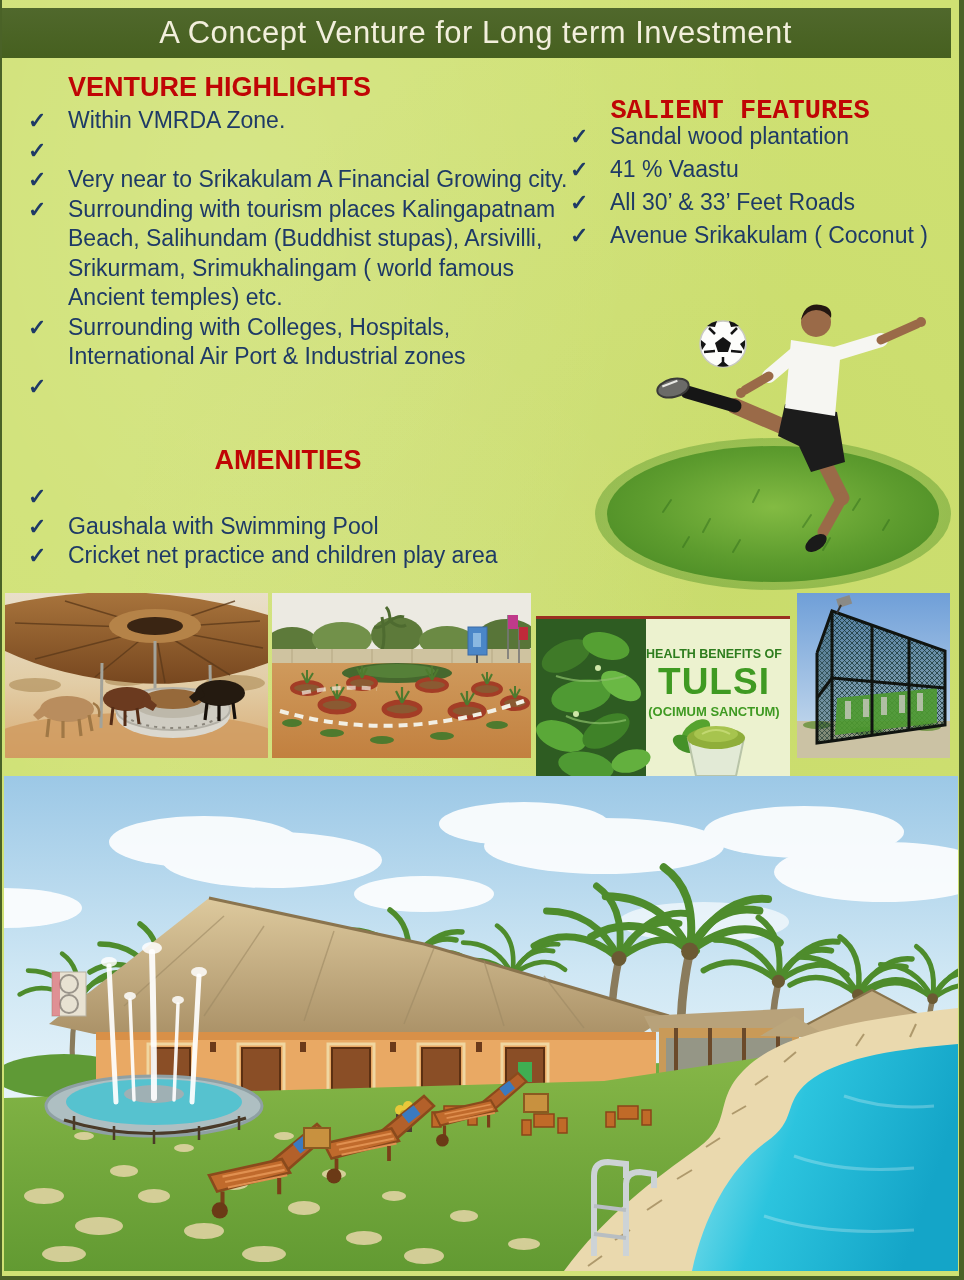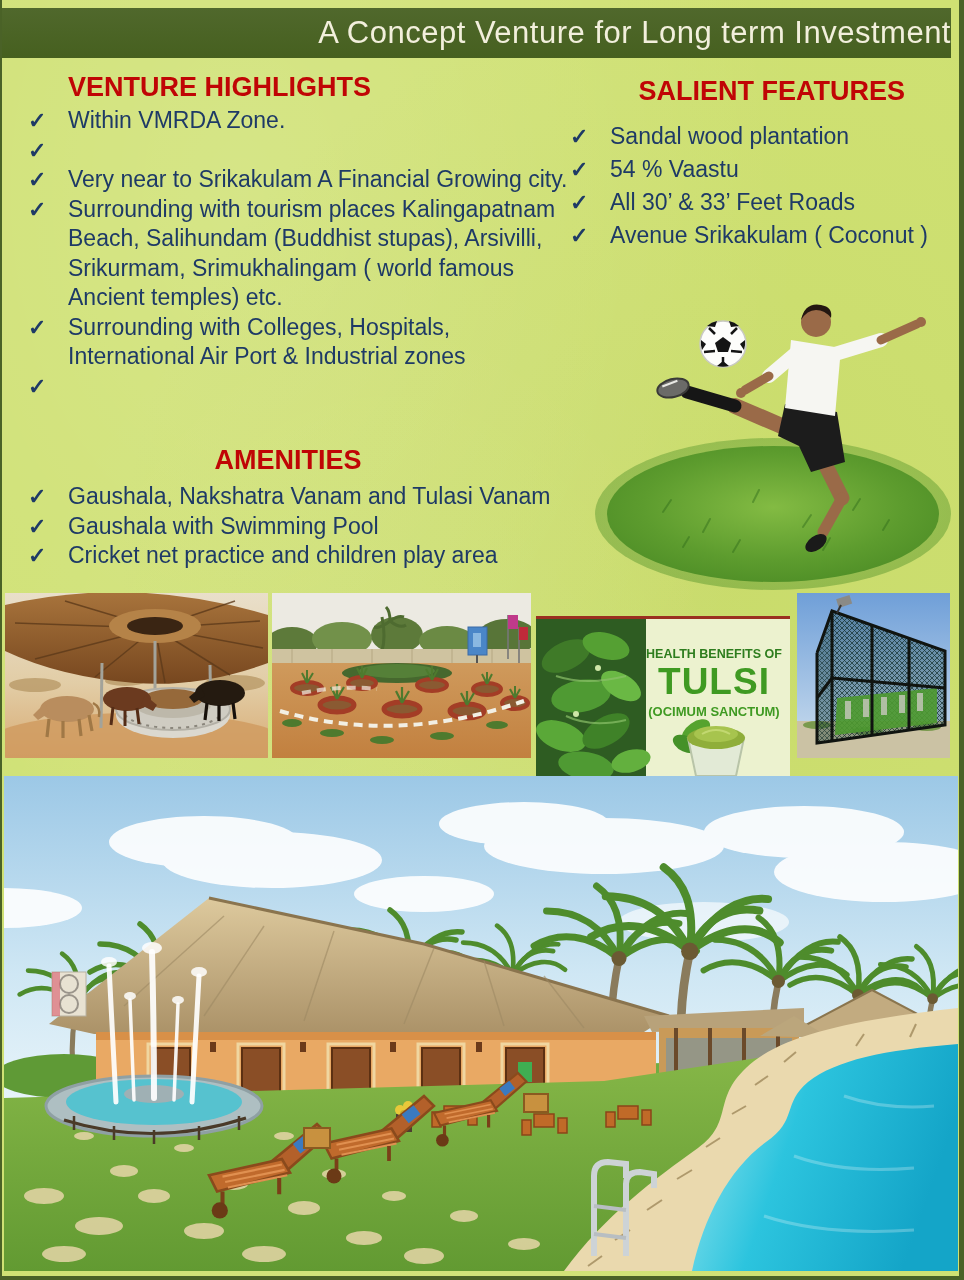--- a/index.html
+++ b/index.html
@@ -16,29 +16,29 @@
       radial-gradient(ellipse at 40% 80%, rgba(255,255,255,0.08), transparent 55%);
   }
   .edge{position:absolute;background:#4a6227;z-index:40;}
   .edge.left{left:0;top:0;width:2px;height:100%;}
   .edge.right{right:0;top:0;width:5px;height:100%;}
   .edge.bottom{left:0;bottom:0;width:100%;height:4px;}
 
   .header-bar{
     position:absolute;left:0;top:8px;width:951px;height:50px;
     background:linear-gradient(#50682c,#46601f);
-    display:flex;align-items:center;justify-content:flex-end;
+    display:flex;align-items:center;justify-content:center;
   }
   .header-bar .title{
     color:#f2efdc;font-size:31px;font-weight:400;letter-spacing:.5px;white-space:nowrap;
   }
 
   .red-heading{color:#c00505;font-weight:700;font-size:27px;}
   #venture-heading{position:absolute;left:68px;top:72px;}
-  #salient-heading{position:absolute;left:575px;top:76px;width:330px;text-align:right;}
+  #salient-heading{position:absolute;left:575px;top:96px;width:330px;text-align:center;font-family:Liberation Mono, monospace;}
   #amenities-heading{position:absolute;left:28px;top:445px;width:520px;text-align:center;}
 
   .bullet-list{position:absolute;display:flex;flex-direction:column;}
   #venture-list{left:28px;top:106px;width:540px;}
   #salient-list{left:570px;top:120px;width:392px;}
   #amenities-list{left:28px;top:482px;width:540px;}
   .bullet{display:flex;align-items:flex-start;color:#1e3a66;font-size:23px;line-height:29.5px;}
   #salient-list .bullet{line-height:33px;}
   .bullet .check{flex:0 0 40px;font-weight:700;font-size:22px;color:#1e3a66;}
   .bullet .btext b{font-weight:700;}
@@ -93,38 +93,37 @@
 
 <div class="red-heading" id="salient-heading">SALIENT FEATURES</div>
 
 <div class="bullet-list" id="salient-list">
   <div class="bullet">
     <span class="check">✓</span>
     <span class="btext">Sandal wood plantation</span>
   </div>
   <div class="bullet">
     <span class="check">✓</span>
-    <span class="btext">54 % Vaastu</span>
+    <span class="btext">41 % Vaastu</span>
   </div>
   <div class="bullet">
     <span class="check">✓</span>
     <span class="btext">All 30’ &amp; 33’ Feet  Roads</span>
   </div>
   <div class="bullet">
     <span class="check">✓</span>
     <span class="btext">Avenue Srikakulam ( Coconut )</span>
   </div>
 </div>
 
 <div class="red-heading" id="amenities-heading">AMENITIES</div>
 
 <div class="bullet-list" id="amenities-list">
   <div class="bullet">
     <span class="check">✓</span>
-    <span class="btext">Gaushala, Nakshatra Vanam and Tulasi Vanam</span>
   </div>
   <div class="bullet">
     <span class="check">✓</span>
     <span class="btext">Gaushala with Swimming Pool</span>
   </div>
   <div class="bullet">
     <span class="check">✓</span>
     <span class="btext">Cricket net practice and children play area</span>
   </div>
 </div>

